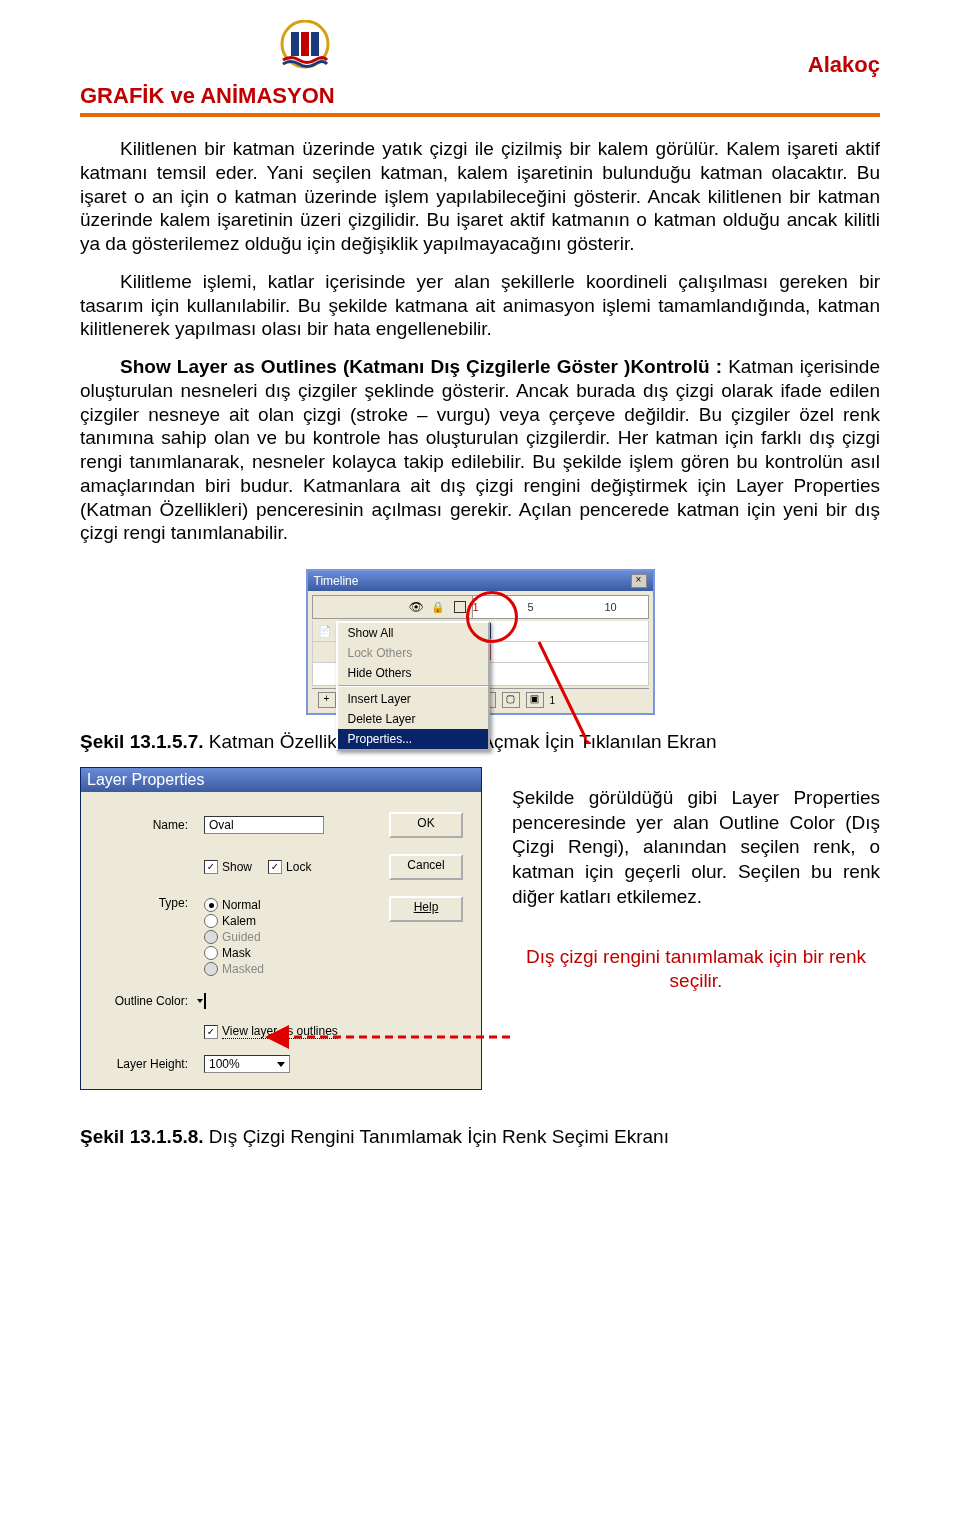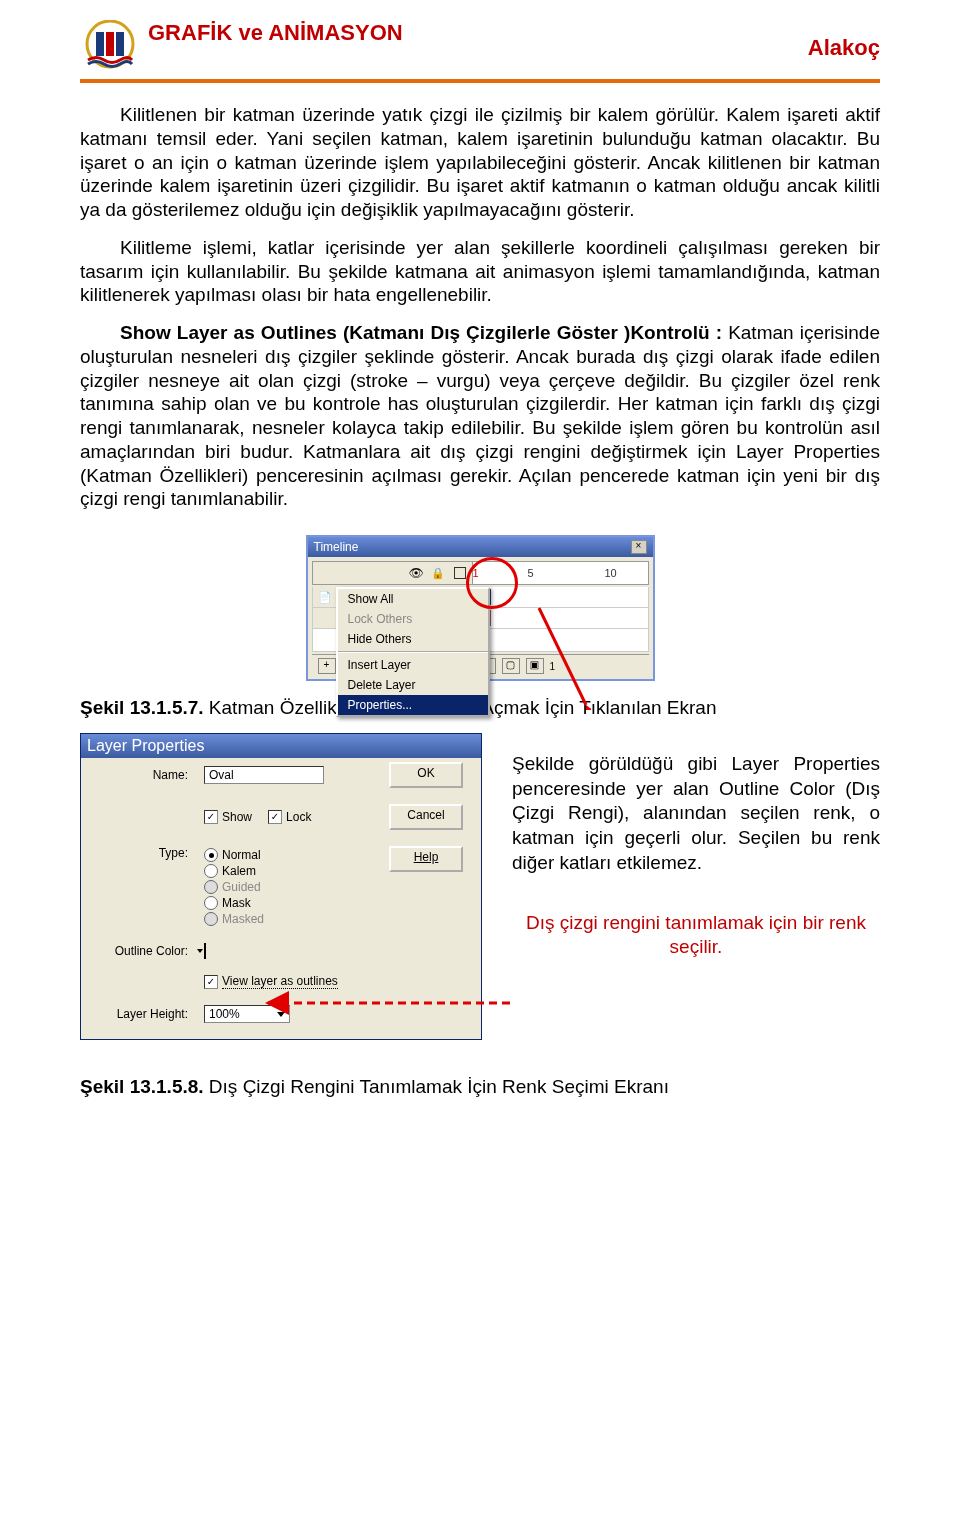--- a/index.html
+++ b/index.html
@@ -14,22 +14,23 @@
     padding: 20px 80px 40px 80px;
   }
   .header {
     display: flex;
     align-items: center;
     justify-content: space-between;
     margin-bottom: 4px;
   }
   .header-left {
     display: flex;
-    align-items: flex-start;
+    align-items: flex-end;
     gap: 8px;
+    flex-direction: column;
   }
   .logo {
     width: 60px;
     height: 55px;
   }
   .header-title {
     color: #c00000;
     font-weight: bold;
     font-size: 22px;
   }
@@ -255,21 +256,21 @@
   .col-text {
     flex: 1;
   }
   .layer-prop {
     width: 400px;
     font-family: Tahoma, Arial, sans-serif;
     border: 1px solid #0a246a;
   }
   .lp-body {
     background: #ece9d8;
-    padding: 4px 12px 16px 12px;
+    padding: 20px 12px 16px 12px;
     display: grid;
     grid-template-columns: 95px 1fr 80px;
     column-gap: 6px;
     row-gap: 10px;
     align-items: center;
     font-size: 12px;
     gap: 16px;
   }
   .lp-label { text-align: right; }
   .lp-input {

